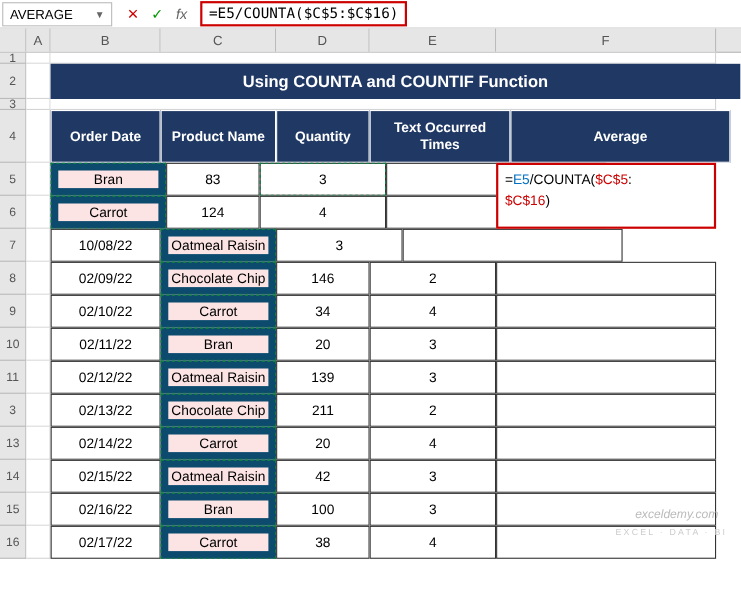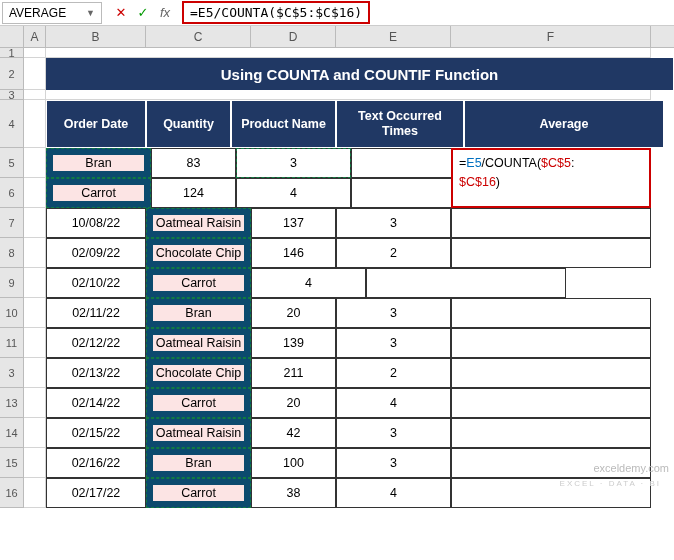--- a/index.html
+++ b/index.html
@@ -36,21 +36,21 @@
 .data-d{width:85px;border:1px solid #333}
 .data-e{width:115px;border:1px solid #333}
 .data-f{width:200px;border:1px solid #333}
 .spacer-a{width:22px}
 .selE5{outline:1.5px dashed #107c41;outline-offset:-1px}
 .f5wrap{position:absolute;left:427px;top:100px;width:200px;height:60px;border:2px solid #c00;background:#fff;padding:4px 6px;font-family:Consolas,monospace;font-size:12.5px;line-height:1.4}
 .f5wrap .eq{color:#000}
 .f5wrap .ref1{color:#0070c0}
 .f5wrap .fn{color:#000}
 .f5wrap .ref2{color:#c00}
-.wm{position:absolute;right:4px;bottom:34px;font-size:11px;color:#bbb;}
+.wm{position:absolute;right:20px;bottom:34px;font-size:11px;color:#bbb;font-style:italic}
 .wm2{position:absolute;right:12px;bottom:20px;font-size:8px;color:#ccc;letter-spacing:2px}
 </style>
 </head>
 <body>
 
 <div class="toolbar">
   <div class="namebox">
     <span>AVERAGE</span>
     <span class="dd">▼</span>
   </div>
@@ -102,22 +102,22 @@
         <div class="cell spacer-a r2"></div>
         <div class="cell title-merge r2">Using COUNTA and COUNTIF Function</div>
       </div>
     <div class="row">
         <div class="cell spacer-a r3"></div>
         <div class="cell r3" style="width:605px"></div>
       </div>
     <div class="row">
       <div class="cell spacer-a r4"></div>
       <div class="cell hdr-cell r4" style="width:100px">Order Date</div>
+      <div class="cell hdr-cell r4" style="width:105px">Product Name</div>
       <div class="cell hdr-cell r4" style="width:85px">Quantity</div>
-      <div class="cell hdr-cell r4" style="width:105px">Product Name</div>
       <div class="cell hdr-cell r4" style="width:128px">Text Occurred Times</div>
       <div class="cell hdr-cell r4" style="width:200px">Average</div>
     </div>
     <div id="data-rows">
         <div class="row">
           <div class="cell spacer-a rn"></div>
           <div class="cell data-c rn" style="outline: rgb(16, 124, 65) dashed 1.5px; outline-offset: -1px;">Bran</div>
           <div class="cell data-d rn">83</div>
           <div class="cell data-e rn selE5">3</div>
           <div class="cell data-f rn"></div>
@@ -126,36 +126,36 @@
           <div class="cell spacer-a rn"></div>
           <div class="cell data-c rn" style="outline: rgb(16, 124, 65) dashed 1.5px; outline-offset: -1px;">Carrot</div>
           <div class="cell data-d rn">124</div>
           <div class="cell data-e rn">4</div>
           <div class="cell data-f rn"></div>
         </div>
         <div class="row">
           <div class="cell spacer-a rn"></div>
           <div class="cell data-b rn">10/08/22</div>
           <div class="cell data-c rn" style="outline: rgb(16, 124, 65) dashed 1.5px; outline-offset: -1px;">Oatmeal Raisin</div>
-          <div class="cell data-d rn">137</div>
           <div class="cell data-e rn">3</div>
           <div class="cell data-f rn"></div>
         </div>
         <div class="row">
           <div class="cell spacer-a rn"></div>
           <div class="cell data-b rn">02/09/22</div>
           <div class="cell data-c rn" style="outline: rgb(16, 124, 65) dashed 1.5px; outline-offset: -1px;">Chocolate Chip</div>
           <div class="cell data-d rn">146</div>
           <div class="cell data-e rn">2</div>
           <div class="cell data-f rn"></div>
         </div>
         <div class="row">
           <div class="cell spacer-a rn"></div>
           <div class="cell data-b rn">02/10/22</div>
           <div class="cell data-c rn" style="outline: rgb(16, 124, 65) dashed 1.5px; outline-offset: -1px;">Carrot</div>
+          <div class="cell data-d rn">34</div>
           <div class="cell data-e rn">4</div>
           <div class="cell data-f rn"></div>
         </div>
         <div class="row">
           <div class="cell spacer-a rn"></div>
           <div class="cell data-b rn">02/11/22</div>
           <div class="cell data-c rn" style="outline: rgb(16, 124, 65) dashed 1.5px; outline-offset: -1px;">Bran</div>
           <div class="cell data-d rn">20</div>
           <div class="cell data-e rn">3</div>
           <div class="cell data-f rn"></div>

